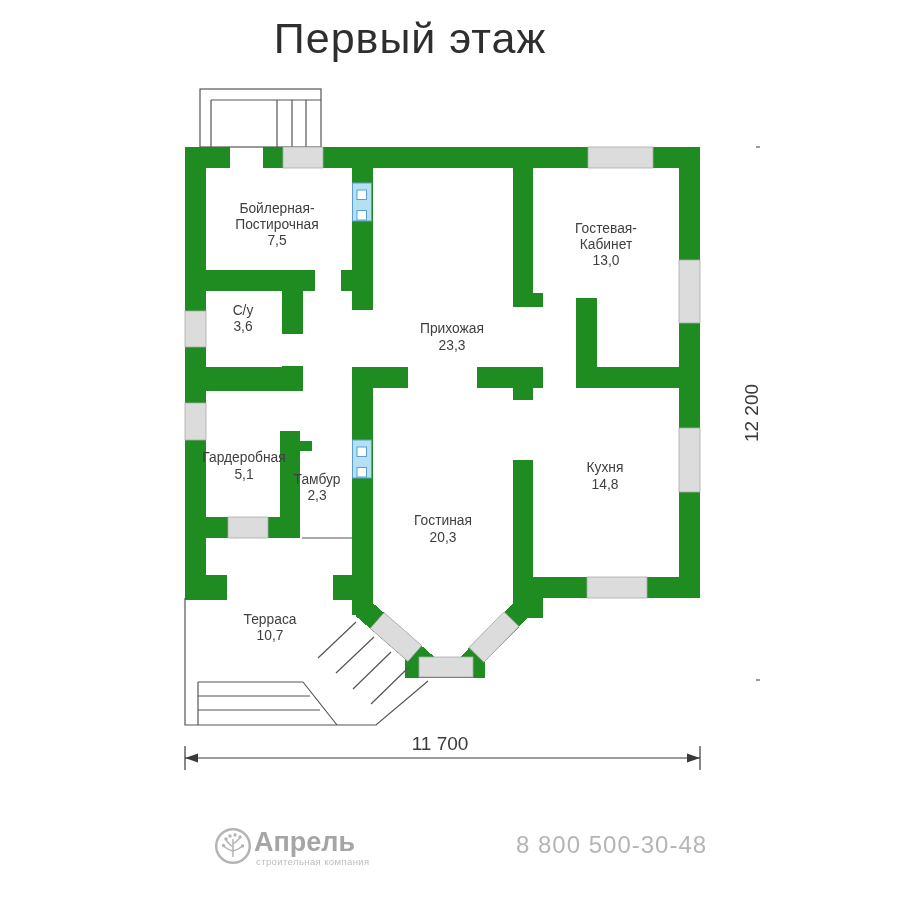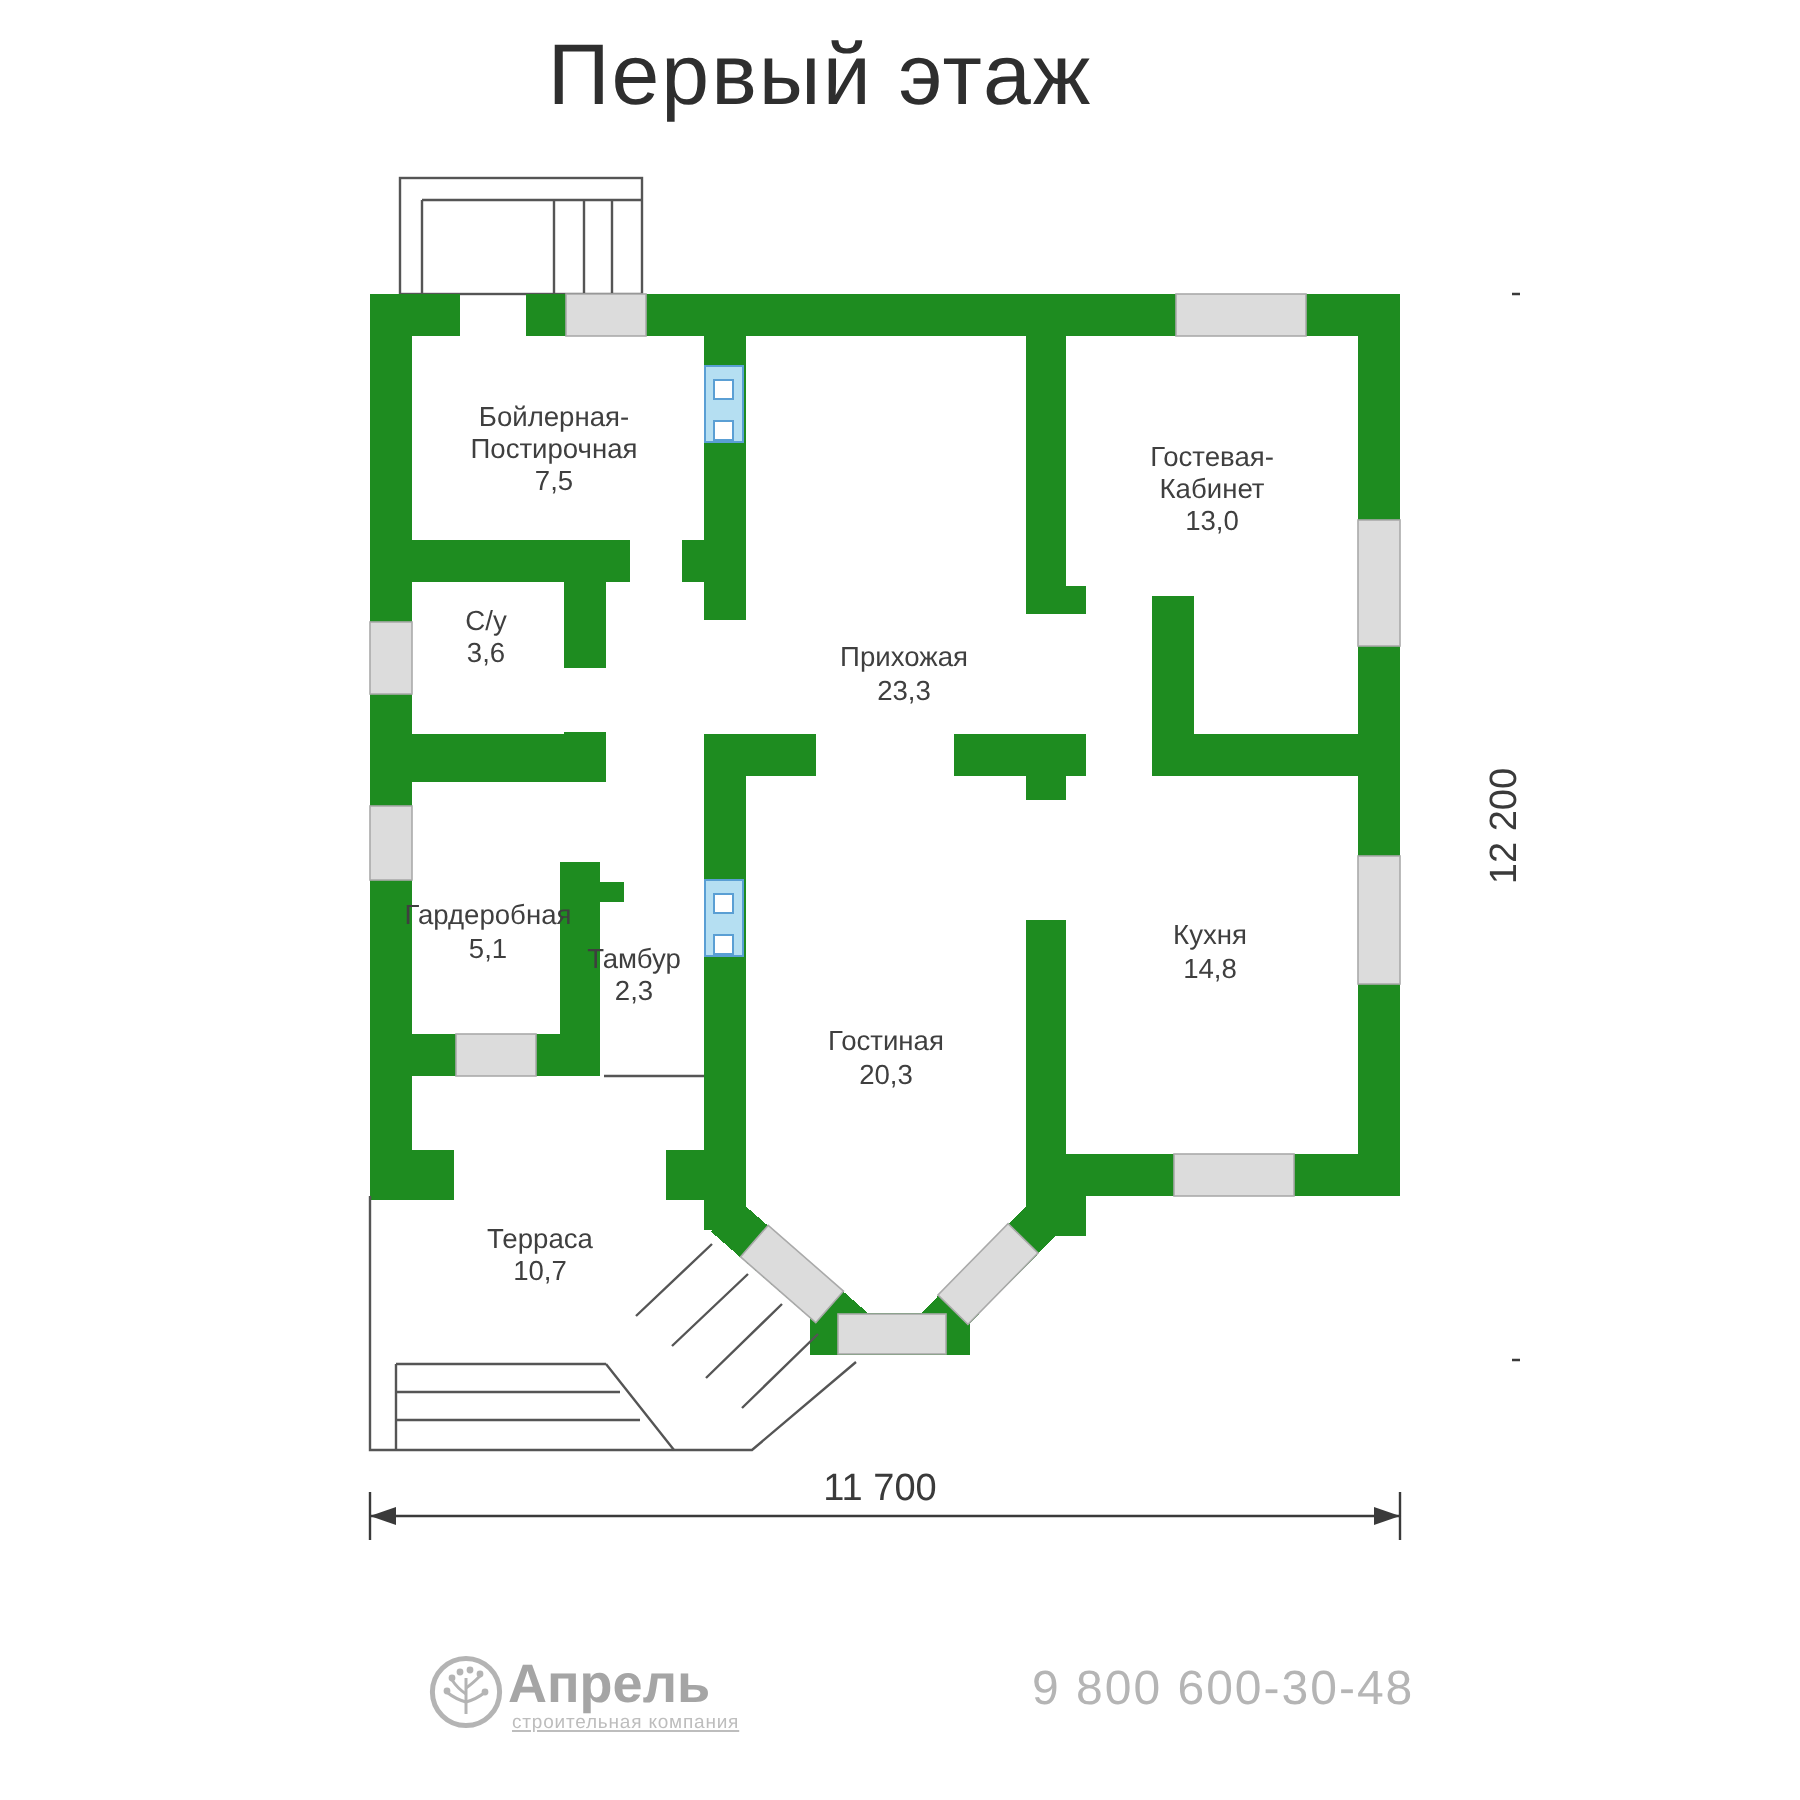--- a/index.html
+++ b/index.html
@@ -6,21 +6,21 @@
   .page{position:relative;width:760px;height:900px;background:#ffffff;overflow:hidden;
         font-family:"Liberation Sans", sans-serif;}
   .title{position:absolute;top:14px;left:60px;right:0;text-align:center;margin:0;
          font-size:43px;font-weight:400;color:#2e2e2e;letter-spacing:1px;}
   svg{position:absolute;left:0;top:0;font-family:"Liberation Sans", sans-serif;}
   .room-label{font-size:13.8px;fill:#3f3f3f;text-anchor:middle;}
   .dim-text{font-size:19px;fill:#3a3a3a;text-anchor:middle;}
   .thin{stroke:#555555;stroke-width:1.2;fill:none;}
   .dimline{stroke:#3a3a3a;stroke-width:1.2;fill:none;}
   .footer-brand{position:absolute;left:254px;top:827px;font-size:27px;font-weight:700;color:#a5a5a5;}
-  .footer-tag{position:absolute;left:256px;top:856px;font-size:9.5px;color:#bdbdbd;letter-spacing:.4px;text-decoration:underline;}
+  .footer-tag{position:absolute;left:256px;top:856px;font-size:9.5px;color:#bdbdbd;letter-spacing:.4px;}
   .footer-site{position:absolute;left:377px;top:831px;font-size:24px;font-weight:400;color:#b5b5b5;letter-spacing:1px;}
   .footer-phone{position:absolute;left:516px;top:831px;font-size:24px;font-weight:400;color:#b5b5b5;letter-spacing:1px;}
 </style>
 </head>
 <body>
 
 <div class="page">
 
   <h1 class="title">Первый этаж</h1>
 
@@ -187,15 +187,15 @@
       <circle cx="13" cy="13" r="1.7"></circle>
       <circle cx="17" cy="10" r="1.7"></circle>
       <circle cx="22" cy="9" r="1.7"></circle>
       <circle cx="27" cy="11" r="1.7"></circle>
       <circle cx="10.5" cy="19.5" r="1.7"></circle>
       <circle cx="29.5" cy="20" r="1.7"></circle>
     </g>
   </svg>
   <div class="footer-brand">Апрель</div>
   <div class="footer-tag">строительная компания</div>
-  <div class="footer-phone">9 800 600-30-48</div>
+  <div class="footer-phone">8 800 500-30-48</div>
 
 </div>
 
 </body></html>

